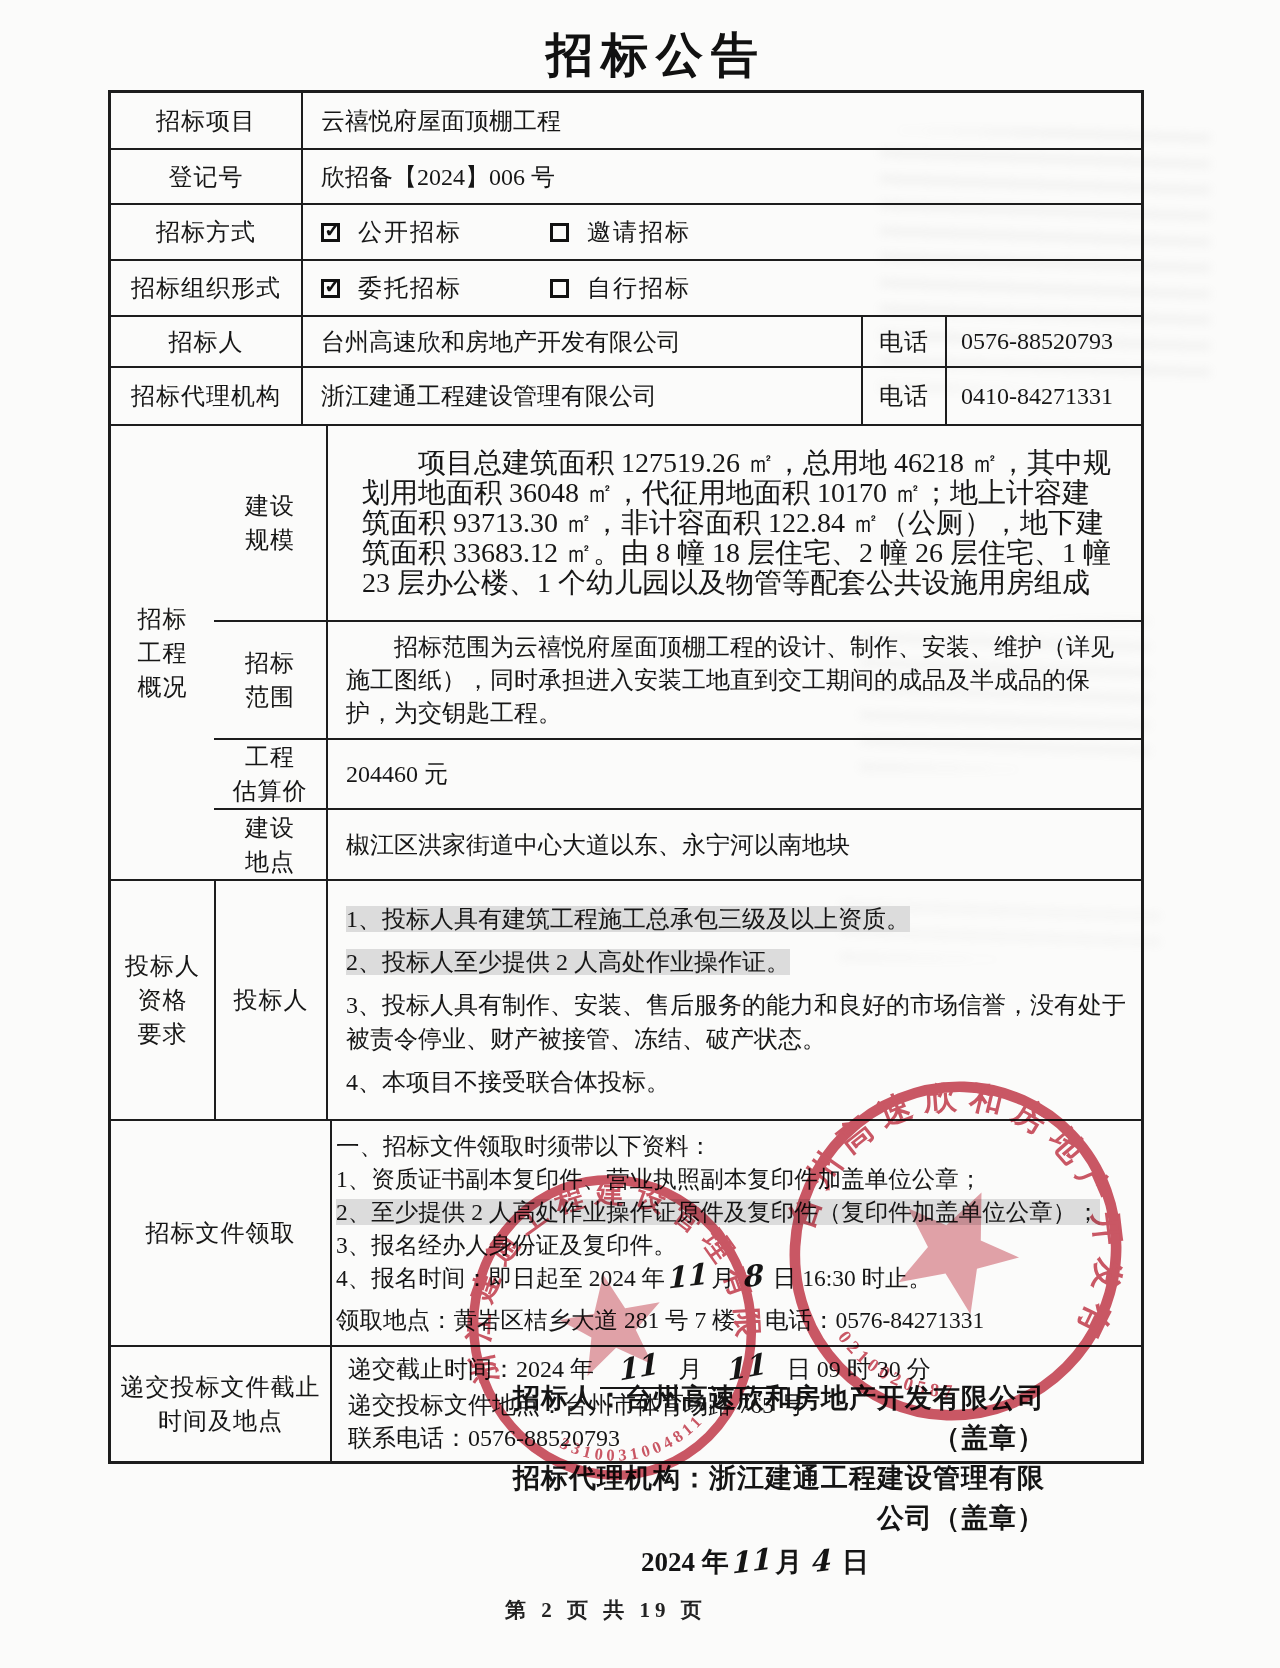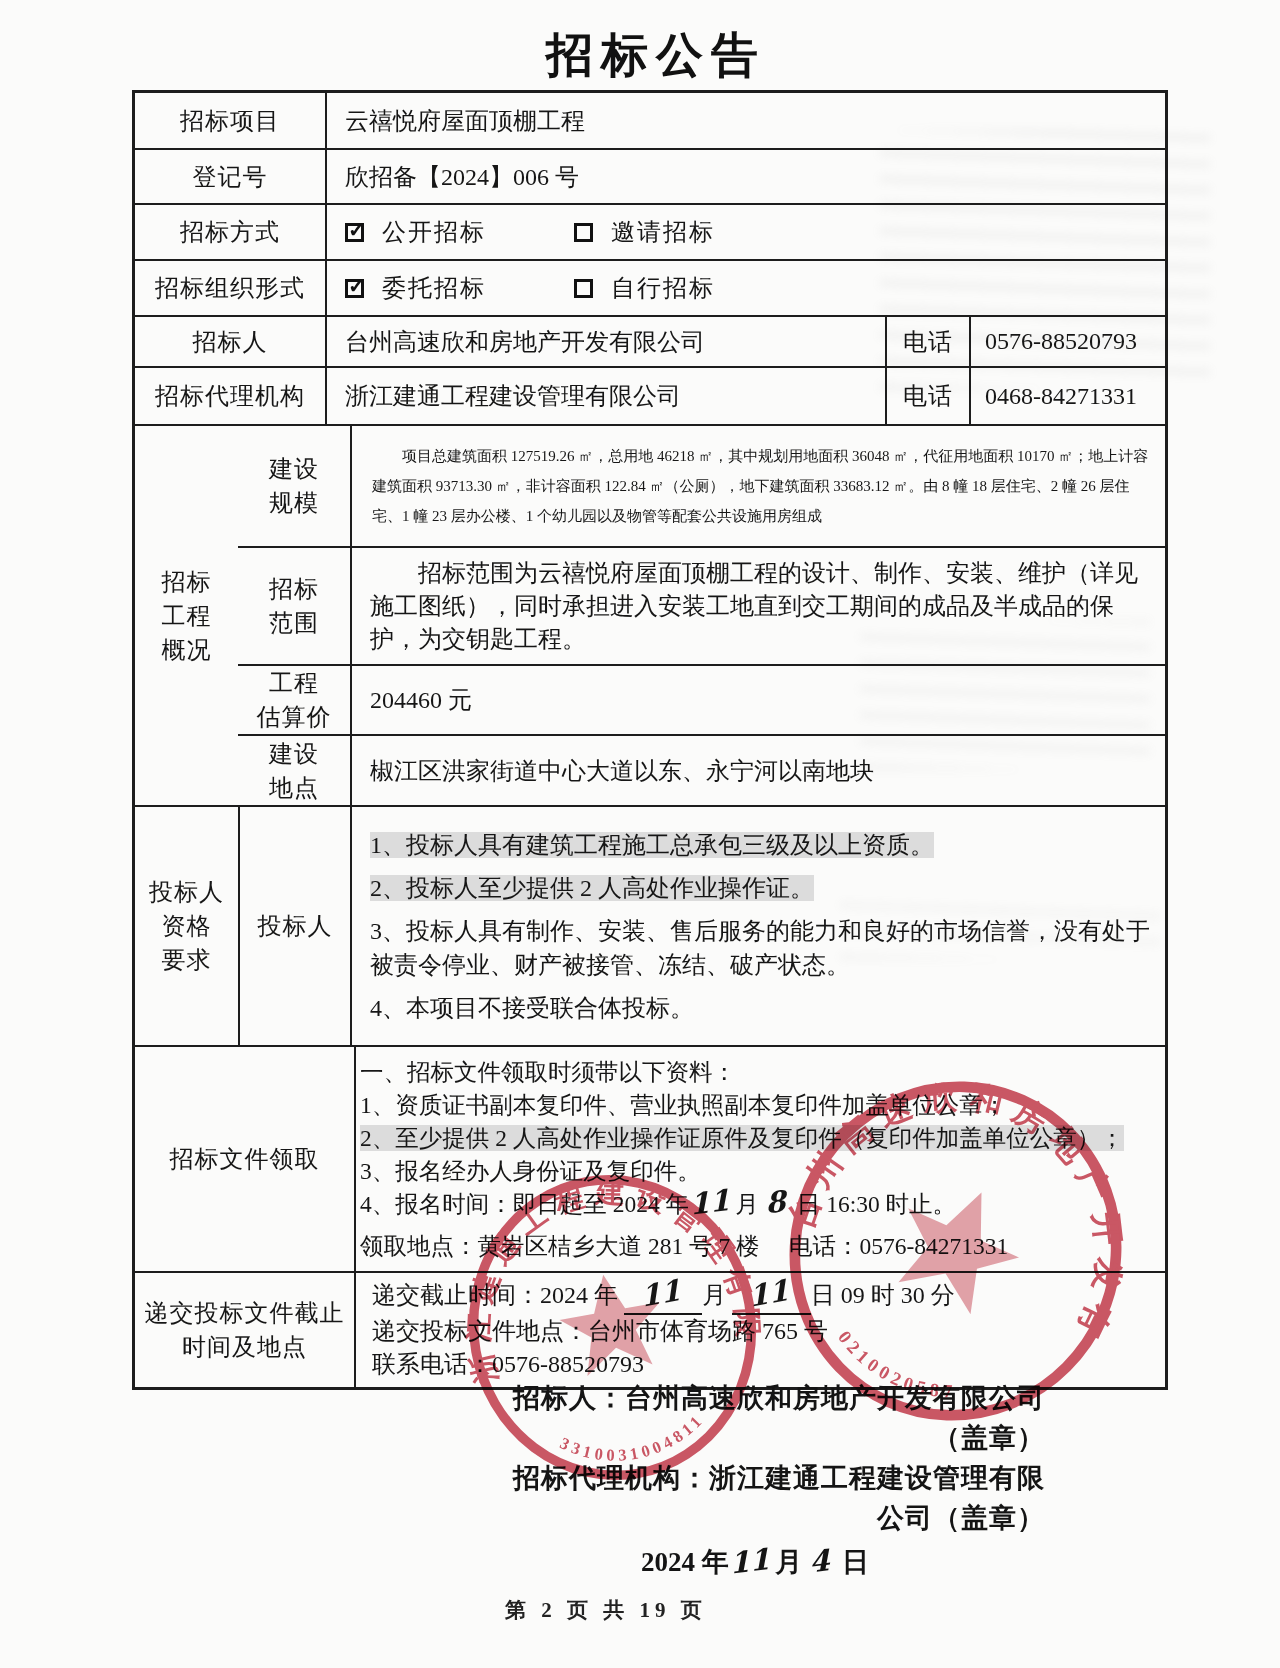--- a/index.html
+++ b/index.html
@@ -21,21 +21,21 @@
 
   
   .doc-title{
     position:absolute;top:24px;left:16px;width:100%;
     text-align:center;font-size:47px;font-weight:bold;letter-spacing:8px;
     color:#111;
   }
 
   
   .doc-table{
-    position:absolute;left:132px;top:90px;width:1036px;
+    position:absolute;left:108px;top:90px;width:1036px;
     border:3px solid #1d1d1d;box-sizing:border-box;
     font-size:24px;
   }
   .tr{display:flex;border-top:2px solid #1d1d1d;box-sizing:border-box;align-items:stretch;}
   .tr:first-child{border-top:none;}
   .td{box-sizing:border-box;border-left:2px solid #1d1d1d;display:flex;align-items:center;}
   .td:first-child{border-left:none;}
   .lbl{justify-content:center;text-align:center;white-space:pre-line;line-height:34px;letter-spacing:1px;}
   .lbl-main{width:190px;flex:0 0 190px;}
   .val{flex:1 1 auto;padding:6px 10px 6px 18px;}
@@ -53,21 +53,21 @@
 
   
   .g-lbl1{width:103px;flex:0 0 103px;}
   .g-lbl2{width:112px;flex:0 0 112px;}
   .g-right{flex:1 1 auto;display:flex;flex-direction:column;}
   .g-sub{display:flex;border-top:2px solid #1d1d1d;box-sizing:border-box;flex:1 1 auto;align-items:stretch;}
   .g-sub:first-child{border-top:none;}
   .g-sub .td:first-child{border-left:none;}
   .g-sub .gval{border-left:2px solid #1d1d1d;}
   .ra{min-height:120px;} .rb{min-height:118px;} .rc{min-height:70px;} .rd{min-height:71px;}
-  .para{line-height:30px;text-indent:2em;margin:2px;font-size:15px;}
+  .para{line-height:30px;text-indent:2em;margin:16px;font-size:28px;}
   .para2{line-height:33px;text-indent:2em;margin:0;}
   .r8{min-height:240px;}
   .qual-items{padding:10px 12px 10px 18px;line-height:34px;}
   .qual-items .item{margin:9px 0;}
   .hl{background:#dcdcdc;}
   .r9{min-height:190px;}
   .lbl-wide{width:219px;flex:0 0 219px;}
   .lines{line-height:32px;padding:8px 10px 8px 4px;font-size:23.5px;}
   .lines .ln{margin:1px 0;}
   .lines .ln-gap{margin-top:10px;}
@@ -156,21 +156,21 @@
       <div class="td lbl lbl-main">招标人</div>
       <div class="td val">台州高速欣和房地产开发有限公司</div>
       <div class="td lbl cell-phone-lbl">电话</div>
       <div class="td cell-phone">0576-88520793</div>
     </div>
 
     <div class="tr r6">
       <div class="td lbl lbl-main">招标代理机构</div>
       <div class="td val">浙江建通工程建设管理有限公司</div>
       <div class="td lbl cell-phone-lbl">电话</div>
-      <div class="td cell-phone">0468-84271331</div>
+      <div class="td cell-phone">0410-84271331</div>
     </div>
 
     <div class="tr">
       <div class="td lbl g-lbl1">招标
 工程
 概况</div>
       <div class="g-right">
         <div class="g-sub ra">
           <div class="td lbl g-lbl2">建设
 规模</div>

